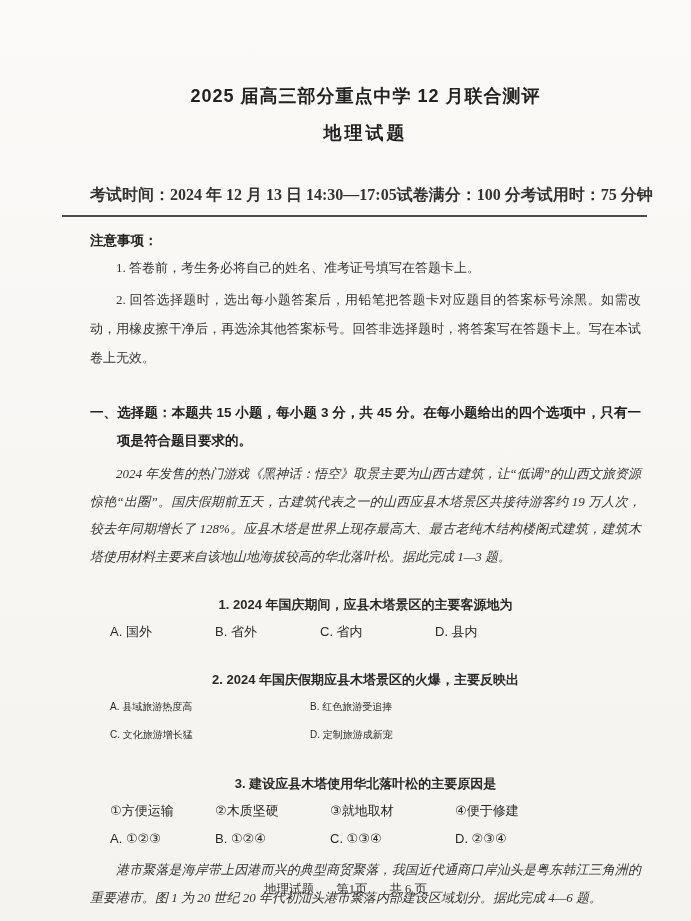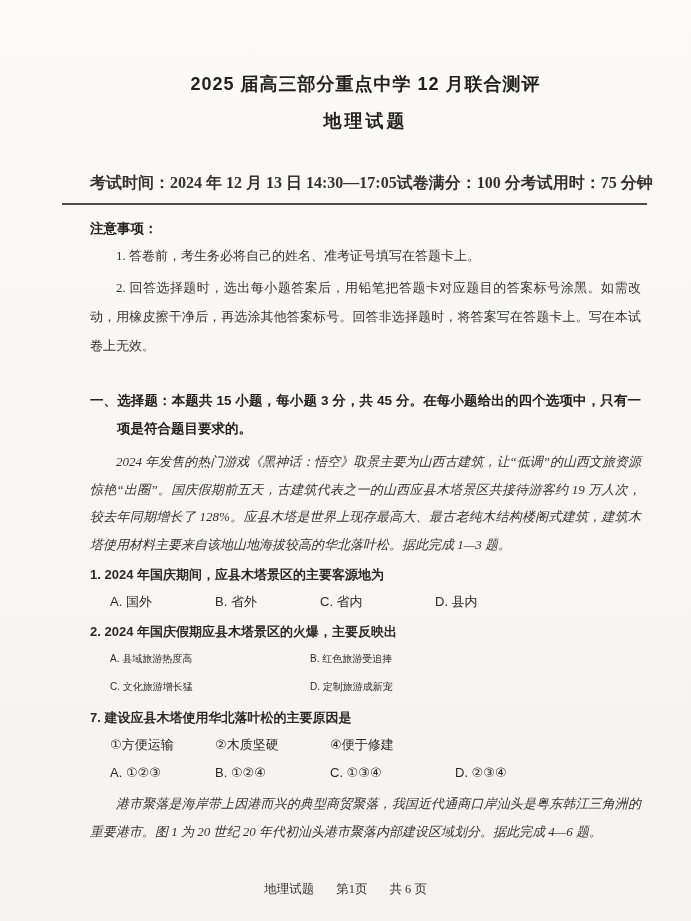--- a/index.html
+++ b/index.html
@@ -8,21 +8,21 @@
     background:#efeeec;
     font-family:"Liberation Serif","DejaVu Serif",serif;
     color:#2b2b2b;
     overflow:hidden;
   }
   .sheet{
     position:relative;width:691px;height:921px;
     background:linear-gradient(180deg,#fbfaf8 0%,#f7f6f3 55%,#f4f3f0 100%);
     box-sizing:border-box;
   }
-  .content{position:absolute;left:90px;right:50px;top:0;}
+  .content{position:absolute;left:90px;right:50px;top:12px;}
   .title1{
     margin-top:72px;text-align:center;
     font-family:"Liberation Sans","DejaVu Sans",sans-serif;
     font-weight:700;font-size:18px;letter-spacing:1px;color:#222;
   }
   .title2{
     margin-top:13px;text-align:center;
     font-family:"Liberation Sans","DejaVu Sans",sans-serif;
     font-weight:700;font-size:18px;letter-spacing:3px;color:#222;
   }
@@ -47,22 +47,22 @@
     margin-top:27px;
     font-family:"Liberation Sans","DejaVu Sans",sans-serif;
     font-weight:700;font-size:13.5px;line-height:28px;color:#222;
     padding-left:2em;text-indent:-2em;text-align:justify;
   }
   .passage{
     margin:0;margin-top:5px;font-size:13px;line-height:27.5px;
     text-indent:2em;text-align:justify;font-style:italic;color:#333;
   }
   .q-stem{
-    margin-top:3px;font-family:"Liberation Sans","DejaVu Sans",sans-serif;
-    font-size:13px;font-weight:600;line-height:27px;color:#2a2a2a;
+    margin-top:21px;font-family:"Liberation Sans","DejaVu Sans",sans-serif;
+    font-size:13px;font-weight:600;line-height:27px;color:#2a2a2a;text-align:center;
   }
   .opt-row4{
     display:grid;grid-template-columns:105px 105px 115px 1fr;
     padding-left:20px;line-height:27px;
     font-family:"Liberation Sans","DejaVu Sans",sans-serif;font-size:13px;color:#2a2a2a;
   }
   .opt-row4b{
     display:grid;grid-template-columns:105px 115px 125px 1fr;
     padding-left:20px;line-height:27.5px;
     font-family:"Liberation Sans","DejaVu Sans",sans-serif;font-size:13px;color:#2a2a2a;
@@ -112,24 +112,25 @@
     </div>
 
     <div class="q-stem">2. 2024 年国庆假期应县木塔景区的火爆，主要反映出</div>
     <div class="opt-grid2">
       <span>A. 县域旅游热度高</span>
       <span>B. 红色旅游受追捧</span>
       <span>C. 文化旅游增长猛</span>
       <span>D. 定制旅游成新宠</span>
     </div>
 
-    <div class="q-stem">7. 建设应县木塔使用华北落叶松的主要原因是</div>
+    <div class="q-stem">3. 建设应县木塔使用华北落叶松的主要原因是</div>
     <div class="opt-row4b">
       <span>①方便运输</span>
       <span>②木质坚硬</span>
+      <span>③就地取材</span>
       <span>④便于修建</span>
     </div>
     <div class="opt-row4b">
       <span>A. ①②③</span>
       <span>B. ①②④</span>
       <span>C. ①③④</span>
       <span>D. ②③④</span>
     </div>
 
     <p class="passage" style="margin-top:4px;">港市聚落是海岸带上因港而兴的典型商贸聚落，我国近代通商口岸汕头是粤东韩江三角洲的重要港市。图 1 为 20 世纪 20 年代初汕头港市聚落内部建设区域划分。据此完成 4—6 题。</p>

